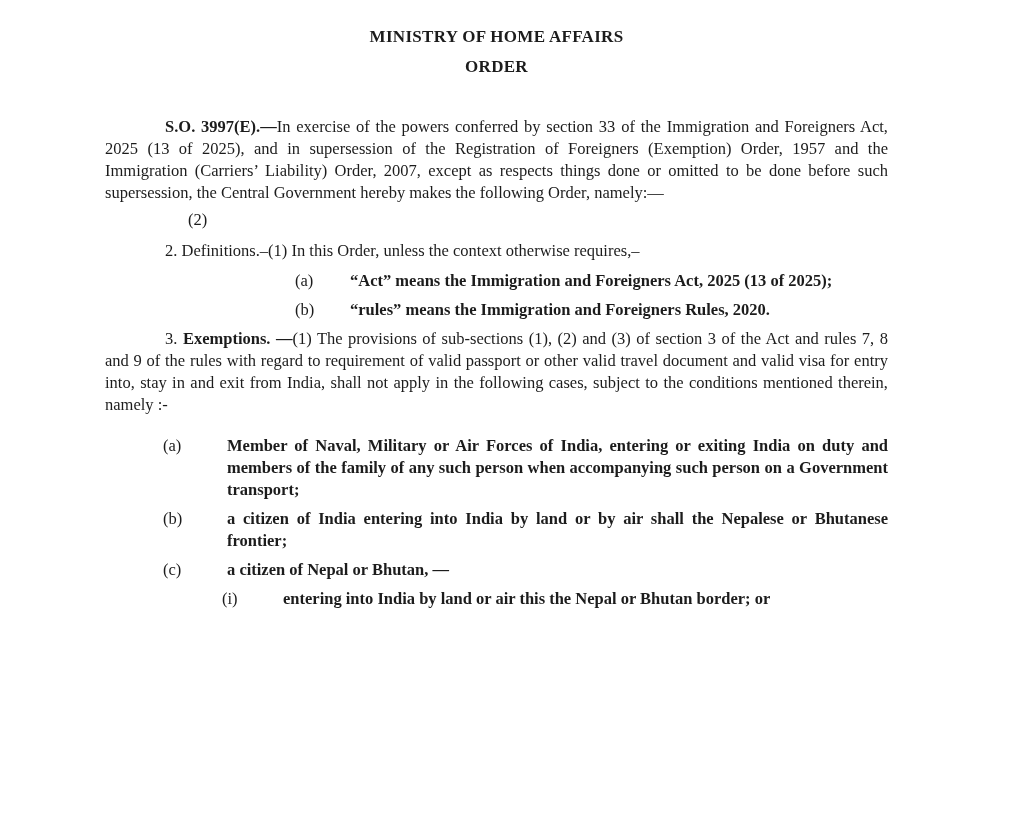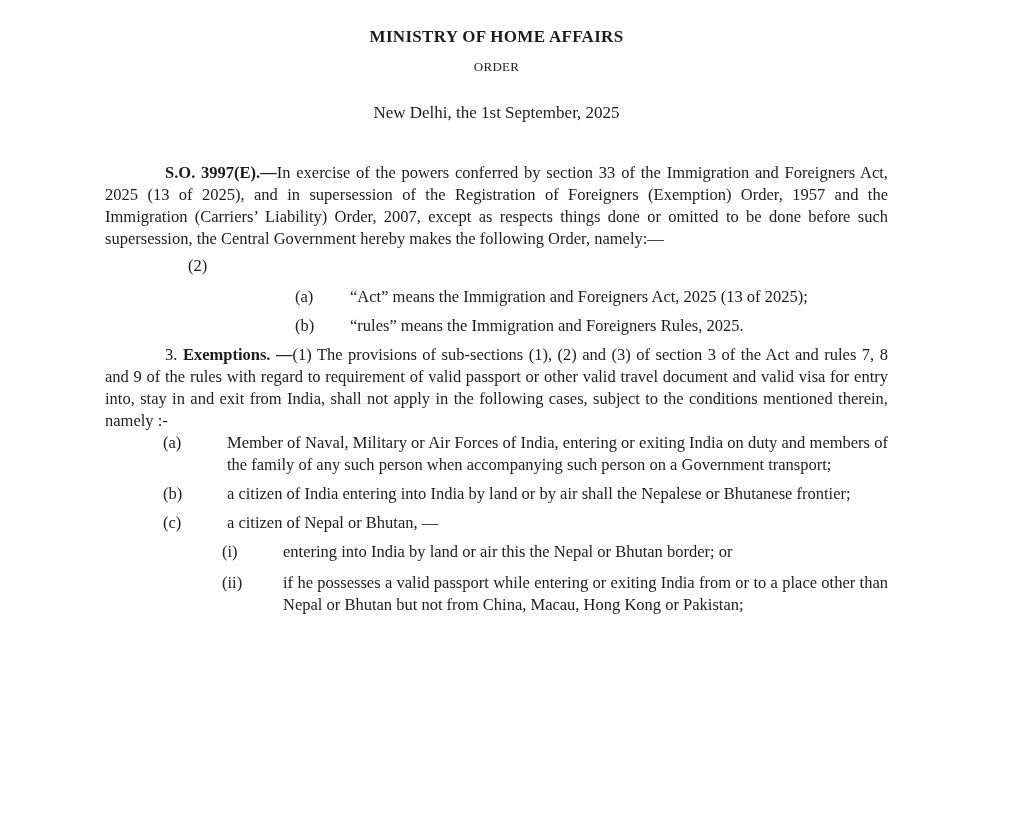--- a/index.html
+++ b/index.html
@@ -12,68 +12,68 @@
     line-height:22px;
   }
   .page {
     width:992px; height:831px;
     padding:26px 104px 0 105px;
     overflow:hidden;
     background:#ffffff;
   }
   .center { text-align:center; }
   .doc-title { font-weight:bold; font-size:17px; margin-bottom:8px; letter-spacing:.3px; }
-  .order-title { font-weight:normal; font-size:13px; margin-bottom:24px; letter-spacing:.3px; }
+  .order-title { font-weight:bold; font-size:17px; margin-bottom:3px; letter-spacing:.3px; }
   .dateline { font-size:17px; margin-bottom:23px; }
 
   p.justify { text-align:justify; }
   .preamble { text-indent:60px; margin-bottom:5px;margin-top:38px; }
   .s1-para { text-indent:68px; margin-bottom:0; }
   .s1-sub2 { display:flex; margin-left:83px; margin-bottom:9px; }
   .s1-sub2 .marker { flex:0 0 30px; }
 
   .s2-heading { text-indent:60px; margin-bottom:8px; }
   .clause { display:flex; }
-  .clause .ctext { text-align:justify; flex:1 1 auto; }
+  .clause .ctext { text-align:justify; flex:1 1 auto;font-weight:bold; }
   .lvl-s2 { margin-left:190px; margin-bottom:7px; }
   .lvl-s2 .marker { flex:0 0 55px; }
   .s2-sub2 { margin-left:165px; margin-bottom:7px; text-align:justify; }
 
-  .s3-para { text-indent:60px; margin-bottom:0; }
+  .s3-para { text-indent:60px; margin-bottom:19px; }
   .lvl-s3 { margin-left:58px; margin-bottom:7px; }
   .lvl-s3 .marker { flex:0 0 64px; }
   .lvl-s3i { margin-left:117px; margin-bottom:9px; }
   .lvl-s3i .marker { flex:0 0 61px; }
 
   .bold { font-weight:bold; }
 </style>
 </head>
 <body>
 
 <div class="page">
 
   <div class="center doc-title">MINISTRY OF HOME AFFAIRS</div>
   <div class="center order-title">ORDER</div>
-  <div class="center dateline">New Delhi, the 1st September, 2025</div>
 
   <p class="preamble justify"><span class="bold">S.O. 3997(E).—</span><span>In exercise of the powers conferred by section 33 of the Immigration and Foreigners Act, 2025 (13 of 2025), and in supersession of the Registration of Foreigners (Exemption) Order, 1957 and the Immigration (Carriers’ Liability) Order, 2007, except as respects things done or omitted to be done before such supersession, the Central Government hereby makes the following Order, namely:—</span></p>
 
 
   <div class="s1-sub2">
     <span class="marker">(2)</span>
   </div>
 
+  <p class="s2-heading">2. Definitions.–(1) In this Order, unless the context otherwise requires,–</p>
 
   <div class="clause lvl-s2">
     <span class="marker">(a)</span>
     <span class="ctext">“Act” means the Immigration and Foreigners Act, 2025 (13 of 2025);</span>
   </div>
   <div class="clause lvl-s2">
     <span class="marker">(b)</span>
-    <span class="ctext">“rules” means the Immigration and Foreigners Rules, 2025.</span>
+    <span class="ctext">“rules” means the Immigration and Foreigners Rules, 2020.</span>
   </div>
 
 
   <p class="s3-para justify"><span>3. </span><span class="bold">Exemptions. —</span><span>(1) The provisions of sub-sections (1), (2) and (3) of section 3 of the Act and rules 7, 8 and 9 of the rules with regard to requirement of valid passport or other valid travel document and valid visa for entry into, stay in and exit from India, shall not apply in the following cases, subject to the conditions mentioned therein, namely :-</span></p>
 
   <div class="clause lvl-s3">
     <span class="marker">(a)</span>
     <span class="ctext">Member of Naval, Military or Air Forces of India, entering or exiting India on duty and members of the family of any such person when accompanying such person on a Government transport;</span>
   </div>
   <div class="clause lvl-s3">
@@ -82,18 +82,14 @@
   </div>
   <div class="clause lvl-s3">
     <span class="marker">(c)</span>
     <span class="ctext">a citizen of Nepal or Bhutan, —</span>
   </div>
 
   <div class="clause lvl-s3i">
     <span class="marker">(i)</span>
     <span class="ctext">entering into India by land or air this the Nepal or Bhutan border; or</span>
   </div>
-  <div class="clause lvl-s3i">
-    <span class="marker">(ii)</span>
-    <span class="ctext">if he possesses a valid passport while entering or exiting India from or to a place other than Nepal or Bhutan but not from China, Macau, Hong Kong or Pakistan;</span>
-  </div>
 
 </div>
 
 </body></html>

